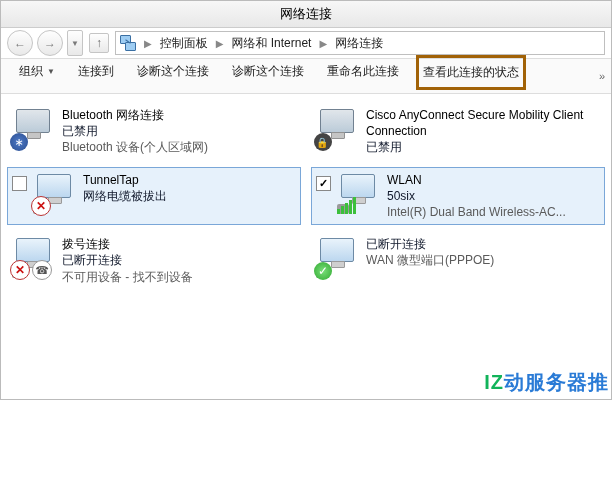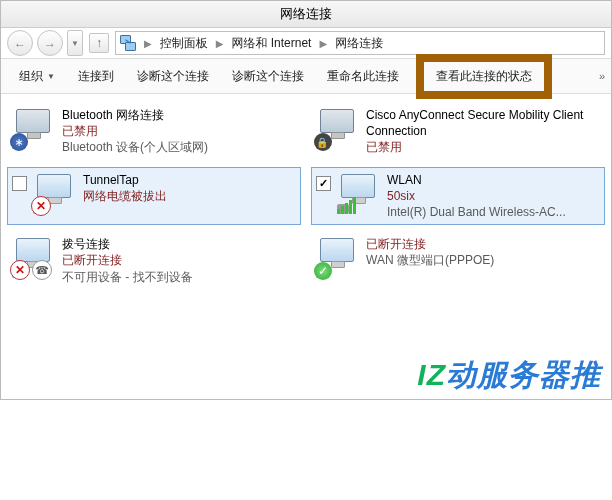--- a/index.html
+++ b/index.html
@@ -8,56 +8,56 @@
   .titlebar{height:26px;background:linear-gradient(#f7f7f7,#e8e8e8);display:flex;align-items:center;justify-content:center;border-bottom:1px solid #ccc;font-size:13px}
   
   .addrrow{height:30px;display:flex;align-items:center;gap:4px;padding:0 6px;border-bottom:1px solid #ddd}
   .navbtn{width:24px;height:24px;border:1px solid #c5c5c5;border-radius:50%;display:flex;align-items:center;justify-content:center;background:linear-gradient(#fefefe,#e9e9e9);color:#7a7a7a;font-size:12px}
   .uparrow{width:18px;height:18px;border:1px solid #c5c5c5;border-radius:2px;display:flex;align-items:center;justify-content:center;background:linear-gradient(#fefefe,#e9e9e9);color:#6a6a6a;margin:0 2px}
   .addrbar{flex:1;height:22px;border:1px solid #bfbfbf;display:flex;align-items:center;padding:0 4px;gap:6px;background:#fff}
   .addr-icon{width:16px;height:16px;display:flex;align-items:center;justify-content:center}
   .crumb{color:#222}
   .crumb-sep{color:#888;font-size:10px;padding:0 2px}
   
-  .toolbar{height:34px;display:flex;align-items:center;padding:0 8px;border-bottom:1px solid #ddd;background:#fafafa;position:relative}
+  .toolbar{height:34px;display:flex;align-items:flex-start;padding:0 8px;border-bottom:1px solid #ddd;background:#fafafa;position:relative}
   .tbtn{padding:4px 10px;margin-right:3px;white-space:nowrap;color:#222;display:flex;align-items:center;gap:4px}
   .tbtn .drop{font-size:8px;color:#555}
-  .tbtn.highlight{border:8px solid #a16207;padding:6px 12px;margin:-4px 4px -4px 4px}
+  .tbtn.highlight{border:3px solid #a16207;padding:6px 4px;margin:-4px 4px -4px 4px}
   .tool-right{position:absolute;right:6px;top:0;height:100%;display:flex;align-items:center;color:#666;font-size:11px}
   
   .content{padding:8px 6px;position:relative;height:calc(100% - 26px - 30px - 34px);box-sizing:border-box}
   .grid{display:grid;grid-template-columns:1fr 1fr;column-gap:10px;row-gap:6px}
   .item{display:flex;align-items:flex-start;gap:6px;padding:4px 4px;border:1px solid transparent}
   .item.selected{border:1px solid #7aa7d8;background:#e6f1fb}
   .chk{width:13px;height:13px;border:1px solid #888;background:#fff;margin-top:4px;flex-shrink:0;display:flex;align-items:center;justify-content:center;font-size:11px}
   .chk.checked::after{content:"✓";color:#000;font-weight:bold;line-height:1}
   .thumb{width:44px;height:40px;flex-shrink:0;position:relative}
   .text{line-height:1.35}
   .title{color:#000}
-  .sub{color:#7f1d1d}
+  .sub{color:#0f172a}
   .sub2{color:#5a5a5a}
   
   .monitor{position:absolute;left:4px;top:2px;width:32px;height:22px;background:linear-gradient(#e9f3fb,#bcd7ef);border:1px solid #6d8aa5;border-radius:2px}
   .monitor::after{content:"";position:absolute;left:10px;bottom:-7px;width:12px;height:5px;background:#cfcfcf;border:1px solid #9a9a9a;border-radius:1px}
   .cable{position:absolute;left:0px;bottom:-2px;width:12px;height:10px;background:#9a9a9a;border-radius:2px}
   .overlay{position:absolute;left:-2px;bottom:-4px;width:18px;height:18px;display:flex;align-items:center;justify-content:center;border-radius:50%}
   .overlay.bt{background:radial-gradient(#4e7ac7,#2a4d8f);color:#fff;font-size:11px}
   .overlay.x{background:#fff;border:1px solid #b33;color:#c11;font-weight:bold;font-size:12px}
   .overlay.ok{background:radial-gradient(#7adf7a,#2fa82f);color:#fff;font-size:12px}
   .overlay.phone{background:#fff;border:1px solid #999;color:#555;font-size:11px}
   .overlay.lock{background:#444;color:#fff;font-size:10px}
   .bars{position:absolute;left:0;bottom:-2px;display:flex;align-items:flex-end;gap:1px}
   .bars span{width:3px;background:#3bbf3b;display:block}
   .bars span:nth-child(1){height:5px}
   .bars span:nth-child(2){height:8px}
   .bars span:nth-child(3){height:11px}
   .bars span:nth-child(4){height:14px}
   .bars span:nth-child(5){height:17px}
   .monitor.dim{filter:grayscale(0.4) brightness(0.95)}
-  .watermark{position:absolute;right:10px;bottom:6px;font-size:30px;font-weight:900;font-style:italic;letter-spacing:1px;pointer-events:none}
+  .watermark{position:absolute;right:2px;bottom:6px;font-size:20px;font-weight:900;letter-spacing:1px;pointer-events:none}
   .watermark .c1{color:#11b35a}
   .watermark .c2{color:#2a7bd6}
   
   .np-icon{position:relative;width:16px;height:16px}
   .np-icon .m1,.np-icon .m2{position:absolute;width:9px;height:7px;background:#9ecdf3;border:1px solid #3a6fa3;border-radius:1px}
   .np-icon .m1{left:0;top:0}.np-icon .m2{right:0;bottom:0}
   .np-icon .link{position:absolute;left:5px;top:6px;width:6px;height:1px;background:#3a6fa3;transform:rotate(35deg)}
 </style>
 </head>
 <body>

